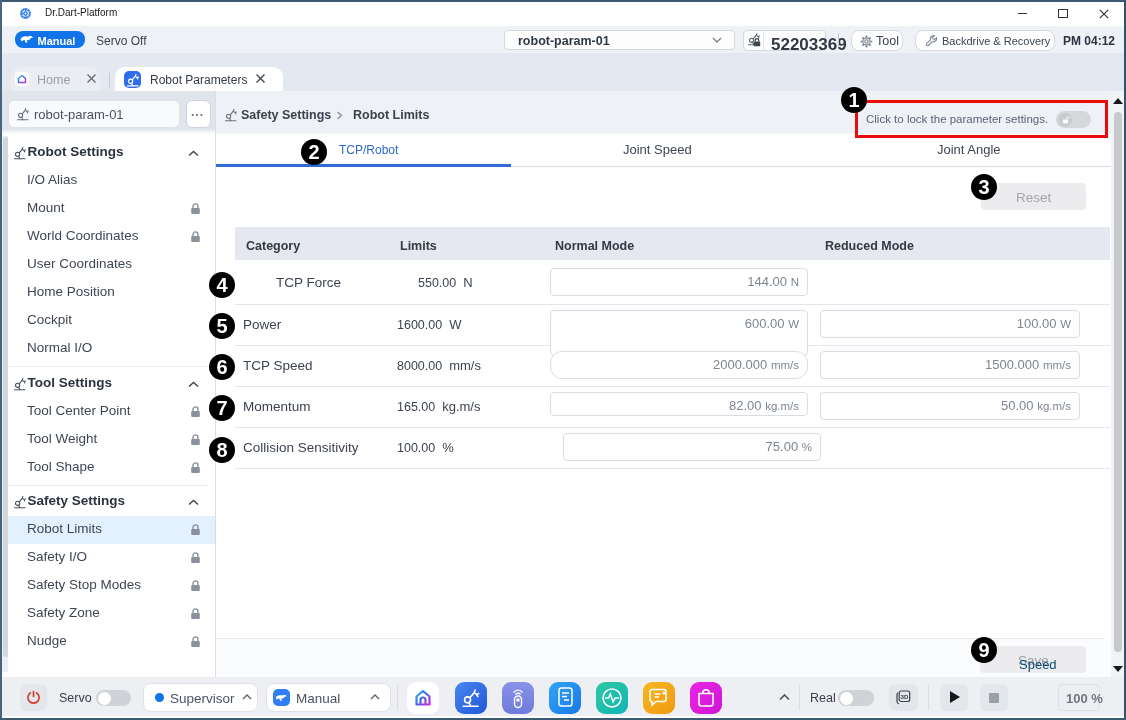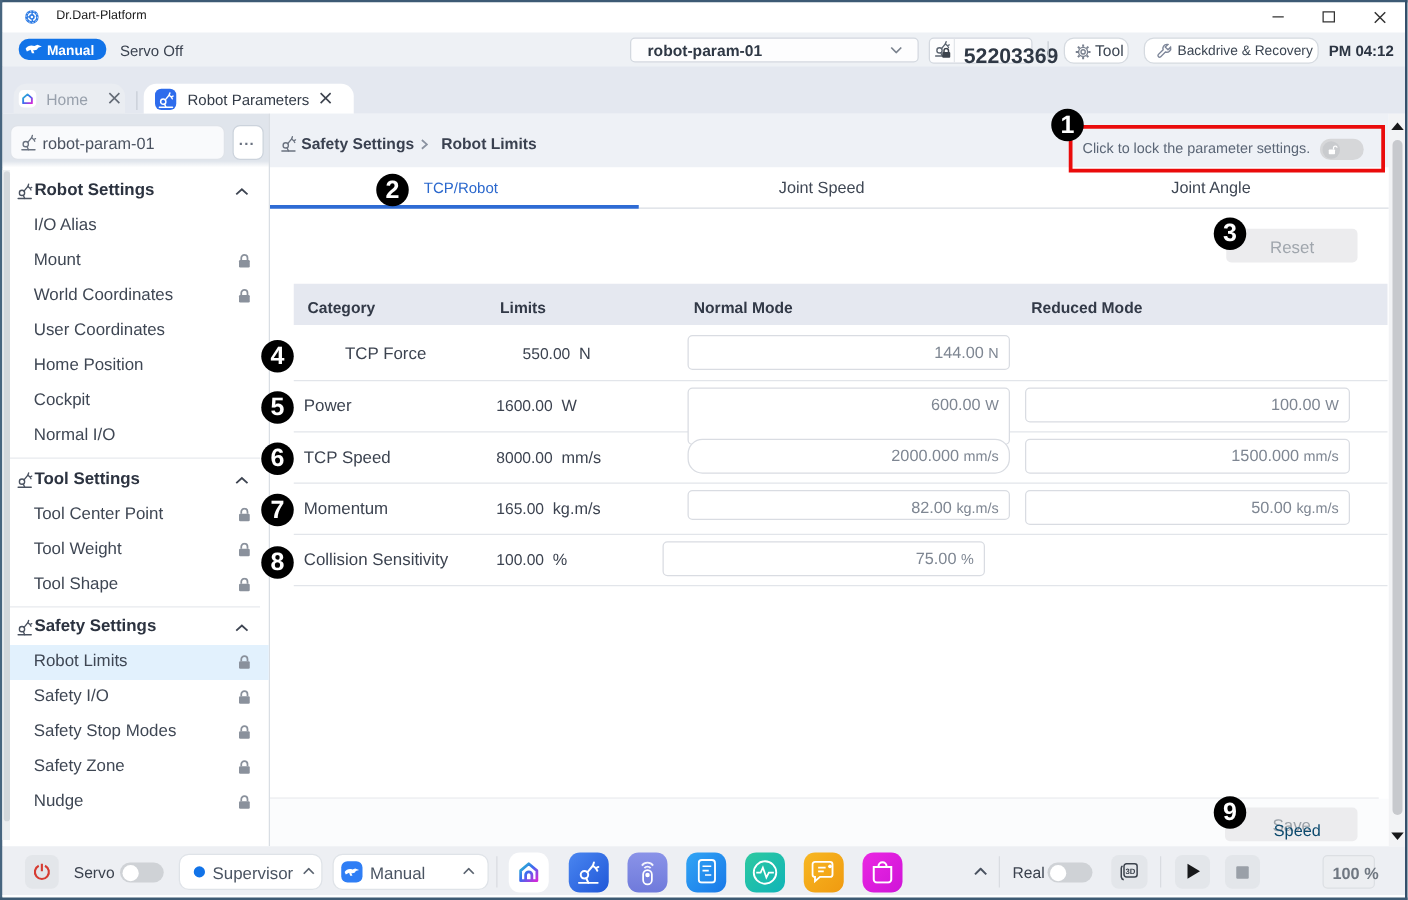--- a/index.html
+++ b/index.html
@@ -332,21 +332,21 @@
 <div class="ab" style="left:550px;top:351.0px;width:258px;height:28px;background:#fff;border:1px solid #d9dce2;border-radius:12px;text-align:right;line-height:26px;padding-right:8px;font-size:13px;color:#7e8692;">2000.000 <span style="font-size:11.5px">mm/s</span></div>
 <div class="ab" style="left:820px;top:351.0px;width:260px;height:28px;background:#fff;border:1px solid #d9dce2;border-radius:4px;text-align:right;line-height:26px;padding-right:8px;font-size:13px;color:#7e8692;">1500.000 <span style="font-size:11.5px">mm/s</span></div>
 <div class="ab" style="left:235px;top:427px;width:875px;height:1px;background:#e2e5ea;"></div>
 <div class="ab txt" style="left:243px;top:398.5px;font-size:13.5px;color:#3c4350;">Momentum</div>
 <div class="ab txt" style="left:397px;top:398.5px;font-size:12.5px;color:#3c4350;">165.00&nbsp; <span style="font-size:13px">kg.m/s</span></div>
 <div class="ab" style="left:550px;top:392.0px;width:258px;height:24px;background:#fff;border:1px solid #d9dce2;border-radius:4px;text-align:right;line-height:26px;padding-right:8px;font-size:13px;color:#7e8692;">82.00 <span style="font-size:11.5px">kg.m/s</span></div>
 <div class="ab" style="left:820px;top:392.0px;width:260px;height:28px;background:#fff;border:1px solid #d9dce2;border-radius:4px;text-align:right;line-height:26px;padding-right:8px;font-size:13px;color:#7e8692;">50.00 <span style="font-size:11.5px">kg.m/s</span></div>
 <div class="ab" style="left:235px;top:468px;width:875px;height:1px;background:#e2e5ea;"></div>
 <div class="ab txt" style="left:243px;top:439.5px;font-size:13.5px;color:#3c4350;">Collision Sensitivity</div>
 <div class="ab txt" style="left:397px;top:439.5px;font-size:12.5px;color:#3c4350;">100.00&nbsp; <span style="font-size:13px">%</span></div>
-<div class="ab" style="left:530px;top:433.0px;width:258px;height:28px;background:#fff;border:1px solid #d9dce2;border-radius:4px;text-align:right;line-height:26px;padding-right:8px;font-size:13px;color:#7e8692;">75.00 <span style="font-size:11.5px">%</span></div>
+<div class="ab" style="left:563px;top:433.0px;width:258px;height:28px;background:#fff;border:1px solid #d9dce2;border-radius:4px;text-align:right;line-height:26px;padding-right:8px;font-size:13px;color:#7e8692;">75.00 <span style="font-size:11.5px">%</span></div>
 
 <div class="ab" style="left:216px;top:638px;width:887px;height:1px;background:#e8e9ec;"></div>
 <div class="ab" style="left:216px;top:639px;width:895px;height:38px;background:#fbfcfd;"></div>
 <div class="ab" style="left:980px;top:646px;width:106px;height:27px;background:#ececee;border-radius:4px;"></div>
 <div class="ab txt" style="left:1018px;top:653px;font-size:13.5px;color:#9aa1a8;">Save</div>
 
 <div class="ab" style="left:1111px;top:91px;width:13px;height:586px;background:#f2f3f5;"></div>
 <div class="ab" style="left:1113px;top:98px;width:0;height:0;border-left:5px solid transparent;border-right:5px solid transparent;border-bottom:6px solid #17181a;"></div>
 <div class="ab" style="left:1113.5px;top:112px;width:8px;height:540px;background:#c7c9cd;border-radius:4px;"></div>
 <div class="ab" style="left:1113px;top:666px;width:0;height:0;border-left:5px solid transparent;border-right:5px solid transparent;border-top:6px solid #17181a;"></div>

